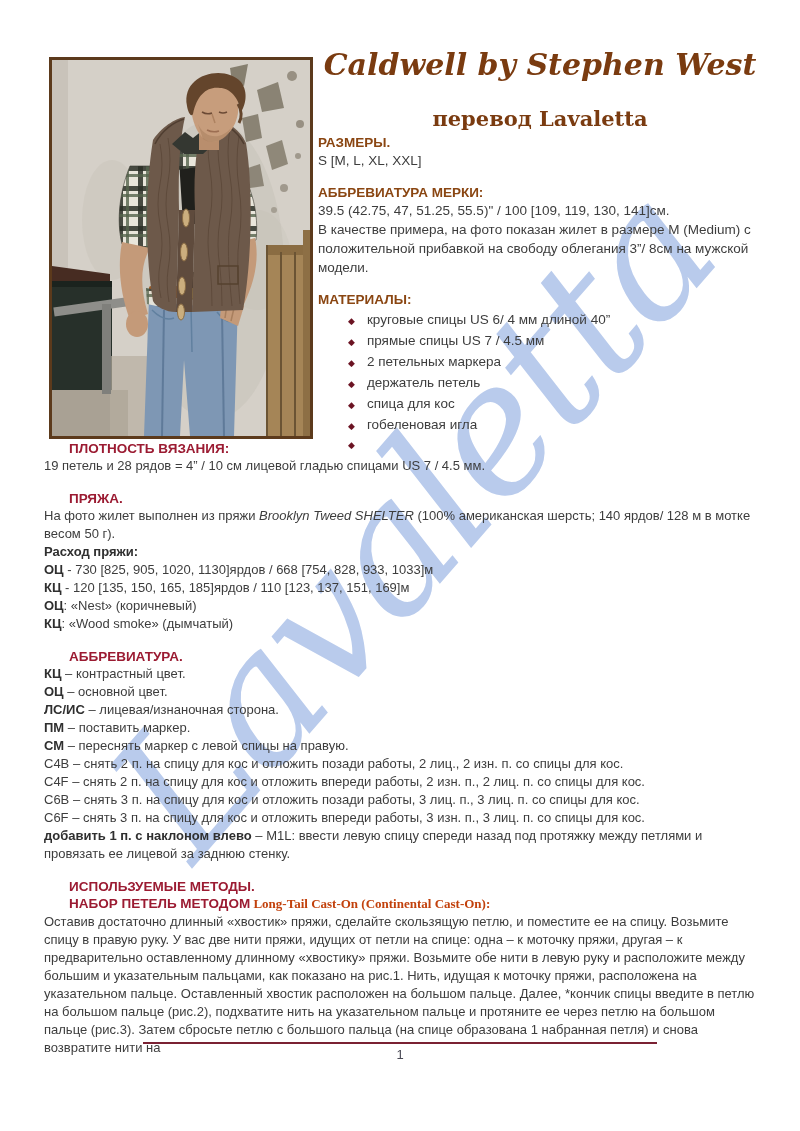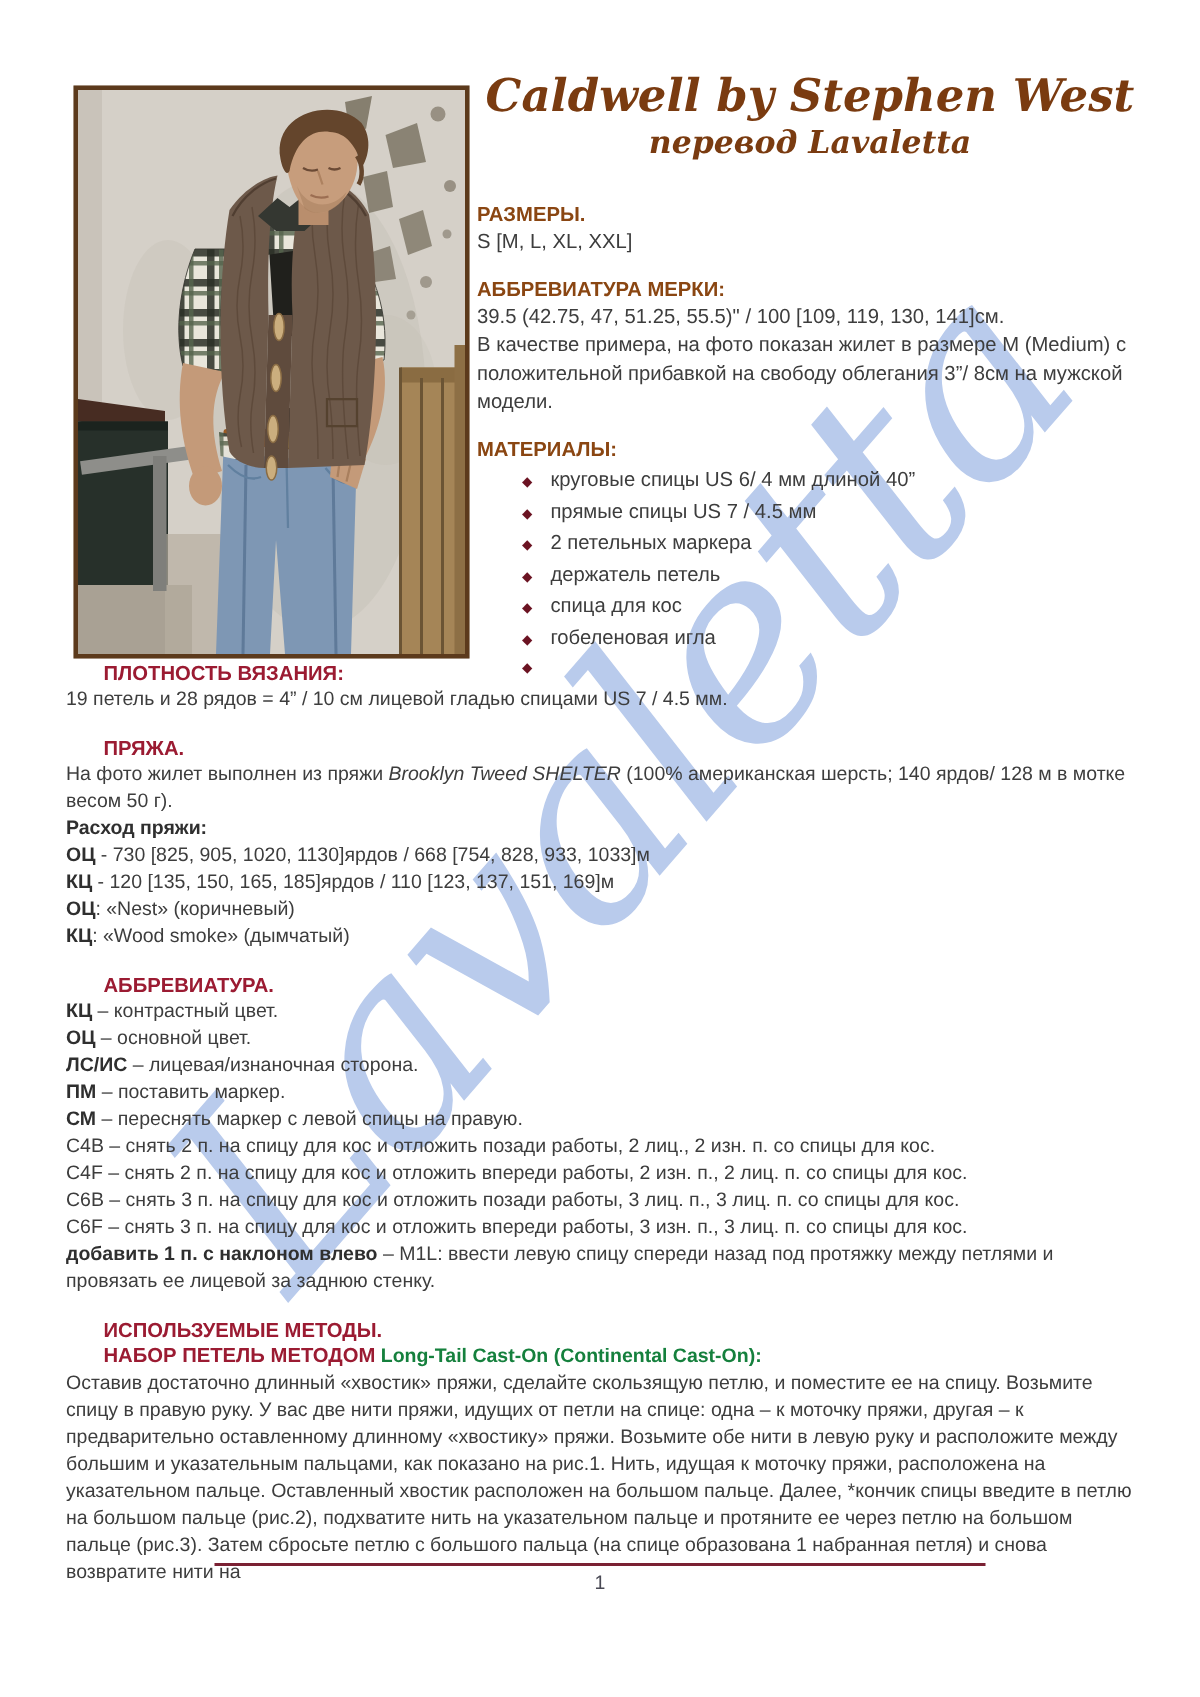--- a/index.html
+++ b/index.html
@@ -16,22 +16,22 @@
     user-select:none;
   }
   .content{position:relative;z-index:1;}
   
   .title-block{position:absolute;left:312px;top:48px;width:456px;text-align:center;}
   .title-block h1{
     margin:0;font-family:"DejaVu Serif", serif;font-style:italic;font-weight:bold;
     font-size:30px;line-height:34px;color:#7a3b10;
   }
   .subtitle{
-    font-family:"DejaVu Serif", serif;font-style:italic;font-weight:bold;
-    font-size:21px;line-height:26px;color:#7a3b10;
+    font-family:"DejaVu Serif", serif;font-weight:bold;
+    font-size:21px;line-height:26px;color:#7a3b10;margin-top:24px;
   }
   
   .photo-frame{
     position:absolute;left:49px;top:57px;width:258px;height:376px;
     border:3px solid #5c3a1c;box-sizing:content-box;background:#d5d0c8;
   }
   .photo-frame svg{display:block;}
   
   .right-col{position:absolute;left:318px;top:134px;width:442px;font-size:13.5px;line-height:19px;}
   .h-brown{margin:0;font-size:13.5px;line-height:17px;font-weight:bold;color:#8a4612;}
@@ -40,21 +40,21 @@
   .mt{margin-top:14px;}
   ul.mat-list{list-style:none;margin:2px 0 0 0;padding:0;}
   ul.mat-list li{display:flex;align-items:baseline;line-height:19px;}
   .bullet{color:#6b1322;font-size:9px;margin:0 12px 0 30px;flex:0 0 auto;}
   
   .main{position:absolute;left:44px;top:440px;width:716px;font-size:13px;line-height:18px;}
   .main p{margin:0;}
   .sec{margin-top:15px;}
   .b{font-weight:bold;color:#2f2f2f;}
   .it{font-style:italic;}
-  .castonname{color:#15803d;font-weight:bold;}
+  .castonname{color:#c2410c;font-weight:bold;font-family:Liberation Serif, serif;}
   
   .footer{position:absolute;left:0;top:1042px;width:800px;text-align:center;}
   .rule{width:514px;margin:0 auto;border-top:2px solid #7a2133;}
   .foot-text{
     margin-top:2px;font-family:"DejaVu Serif", serif;font-style:italic;
     font-size:14px;color:#8d2238;
   }
   .foot-text .copy{margin-right:14px;}
   .pagenum{margin-top:3px;font-size:13px;color:#4a4a55;}
 </style>

